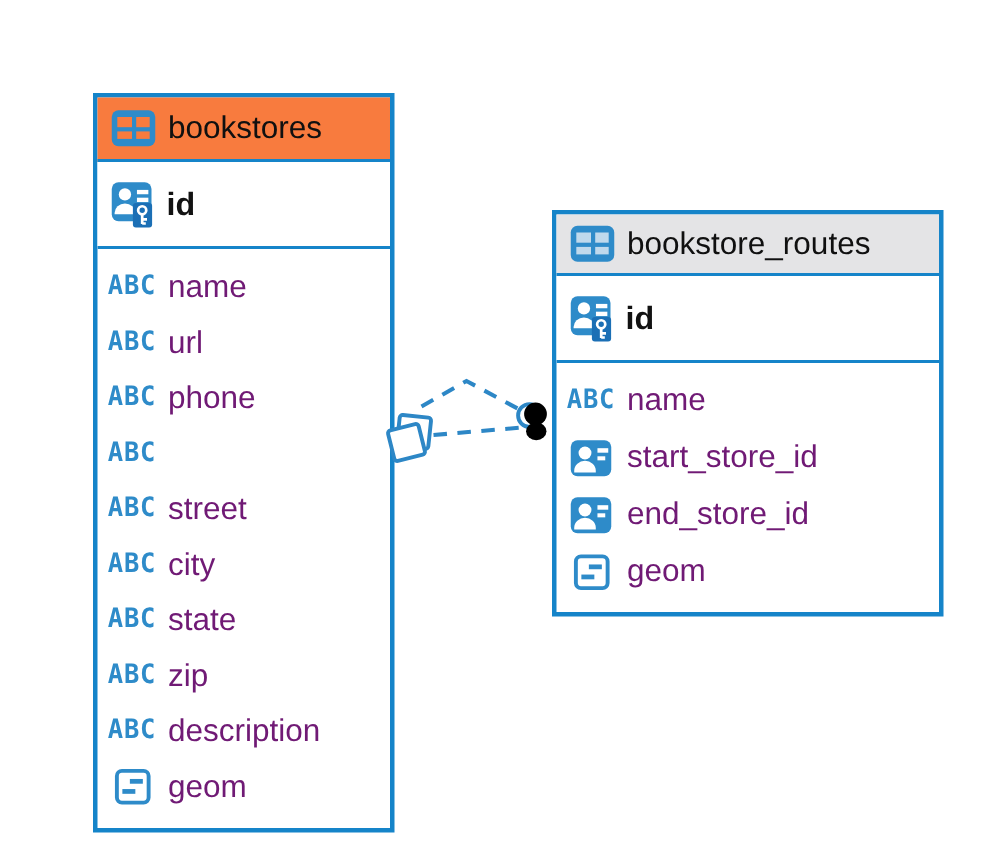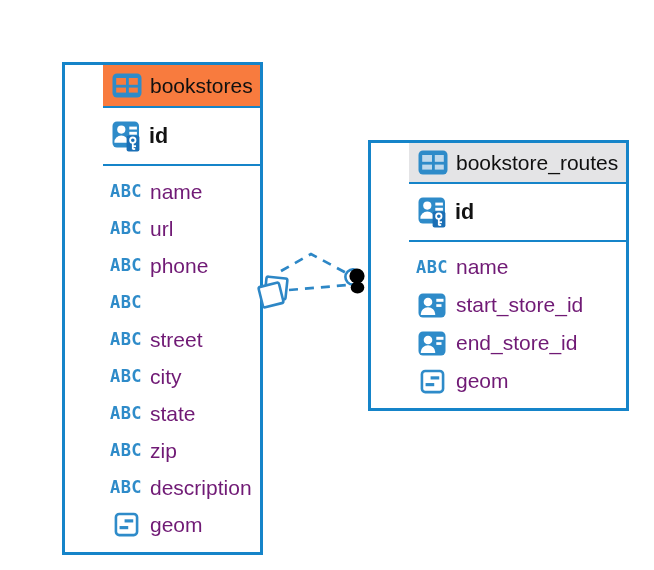--- a/index.html
+++ b/index.html
@@ -23,34 +23,33 @@
     position: relative;
     width: 654px;
     height: 570px;
     background: #ffffff;
     overflow: hidden;
   }
   .tbl{
     position: absolute;
     background: #fff;
     border: 3.5px solid var(--blue);
-    padding-left: 38px;
   }
   .tbl-bookstores{ left: 62px; top: 62px; width: 201px; }
   .tbl-routes{ left: 368px; top: 140px; width: 261px; }
 
   .tbl-header{
     display: flex;
     align-items: center;
     gap: 8px;
     padding: 0 9px;
     height: 43px;
     border-bottom: 2.5px solid var(--blue);
   }
-  .tbl-routes .tbl-header{ height: 41px; justify-content: space-between; }
+  .tbl-routes .tbl-header{ height: 41px; }
   .th-orange{ background: var(--orange); --cell-fill: var(--cell-orange); }
   .th-gray{ background: var(--gray-header); --cell-fill: var(--cell-gray); }
   .tbl-title{
     font-size: 21px;
     font-weight: 400;
     color: #101010;
     white-space: nowrap;
   }
 
   .pk-row{

